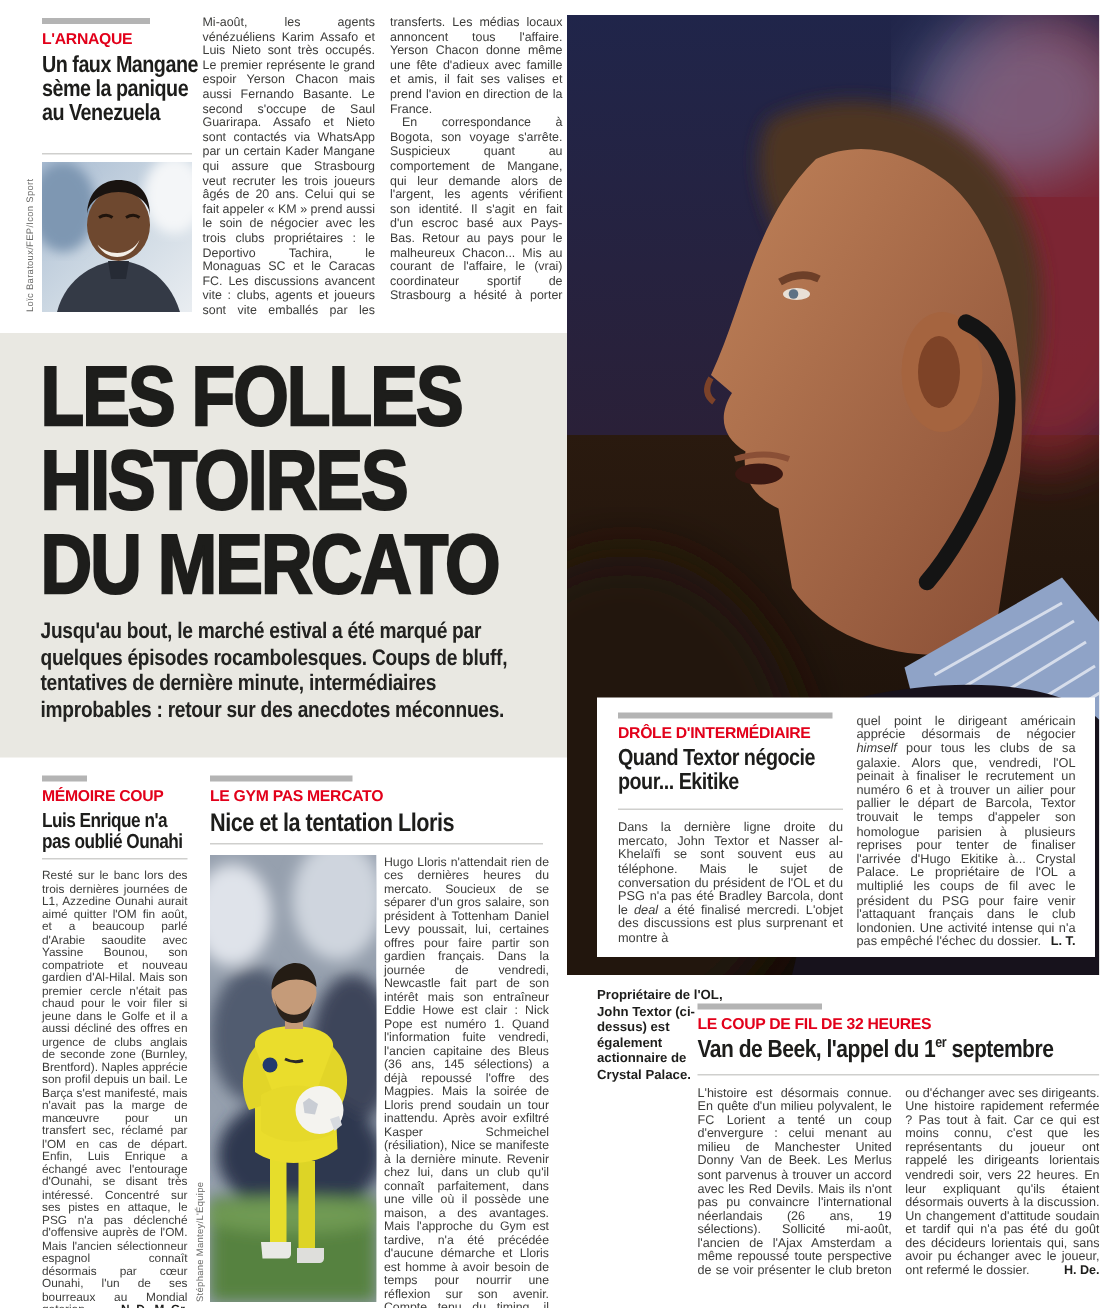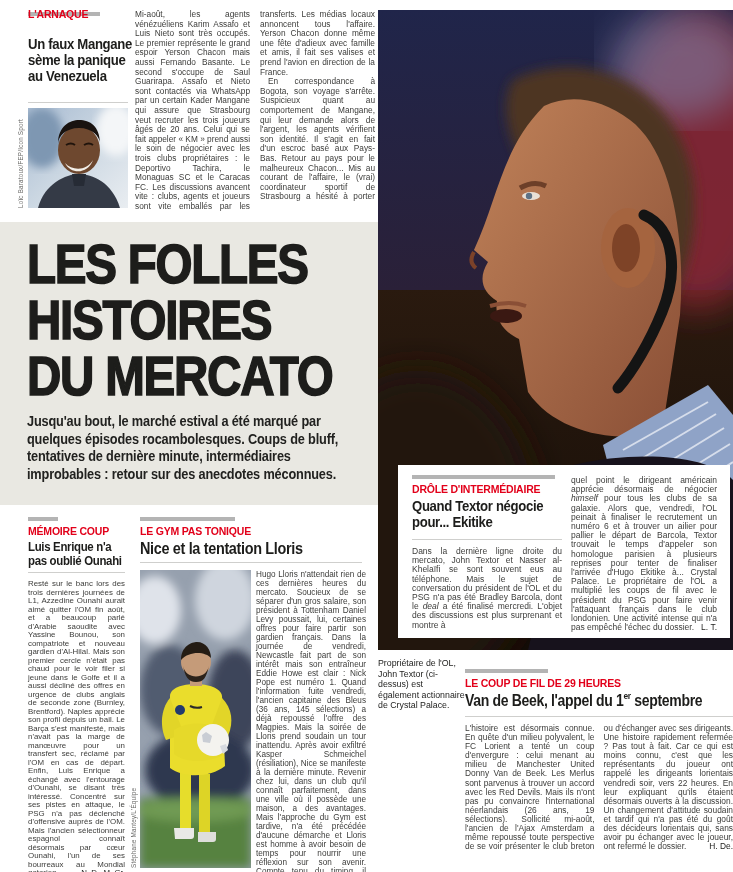--- a/index.html
+++ b/index.html
@@ -5,49 +5,49 @@
   html,body{margin:0;padding:0;background:#fff;}
   .page{position:relative;width:733px;height:872px;background:#ffffff;overflow:hidden;
         font-family:"Liberation Sans",sans-serif;color:#3c3c3a;}
   .abs{position:absolute;}
   .kicker-bar{background:#b4b4b4;height:4px;}
   .red-label{color:#e2001a;font-weight:bold;font-size:10.5px;letter-spacing:-0.2px;}
   .hl{color:#1d1d1b;font-weight:bold;letter-spacing:-0.4px;line-height:1.04;}
   .cond{transform:scaleX(0.85);transform-origin:0 0;}
   .rule{background:#cfcfcd;height:1px;}
   .body-txt{text-align:justify;color:#3c3c3a;}
-  .byl{float:right;font-weight:normal;color:#1d1d1b;}
+  .byl{float:right;font-weight:bold;color:#1d1d1b;}
   .indent{text-indent:8px;}
   p{margin:0;}
   .vcredit{writing-mode:vertical-rl;transform:rotate(180deg);font-size:6.3px;color:#6a6a68;
            letter-spacing:0.2px;white-space:nowrap;}
   
   .arnaque-cols{column-count:2;column-gap:10px;font-size:8.3px;line-height:9.6px;}
   
   .hero-bg{background:#e9e8e2;}
   .hero-title{font-weight:bold;color:#1d1d1b;font-size:56px;line-height:56px;
               letter-spacing:-1.5px;-webkit-text-stroke:1.6px #1d1d1b;}
   .hero-sub{font-weight:bold;color:#222220;font-size:15px;line-height:17.5px;letter-spacing:-0.2px;}
   
   .mem-body{font-size:7.9px;line-height:8.5px;}
   .gym-body{font-size:8.2px;line-height:9.0px;}
   .inter-card{background:#ffffff;}
   .inter-body{font-size:8.5px;line-height:9.2px;}
   .coup-cols{column-count:2;column-gap:9px;font-size:8.4px;line-height:9.1px;}
-  .caption{font-weight:normal;color:#1d1d1b;font-size:8.8px;line-height:10.6px;}
+  .caption{font-weight:bold;color:#1d1d1b;font-size:8.8px;line-height:10.6px;margin-left:20px;}
   sup.ord{vertical-align:super;font-size:60%;}
   svg{display:block;}
 </style>
 </head>
 <body>
 
 <div class="page">
 
   <div class="abs kicker-bar" style="left:28px;top:12px;width:72px;"></div>
-  <div class="abs red-label" style="left:28px;top:8px;">L'ARNAQUE</div>
+  <div class="abs red-label" style="left:28px;top:20px;">L'ARNAQUE</div>
   <div class="abs hl cond" style="left:28px;top:36px;width:126px;font-size:15.5px;">Un faux Mangane sème la panique au Venezuela</div>
   <div class="abs rule" style="left:28px;top:102px;width:100px;"></div>
 
   <div class="abs" style="left:28px;top:108px;width:100px;height:100px;">
     <svg width="100" height="100" viewBox="0 0 100 100">
       <defs>
         <linearGradient id="mgBg" x1="0" y1="0" x2="1" y2="1">
           <stop offset="0" stop-color="#a9bcd2"></stop>
             <stop offset="0.55" stop-color="#cfdae4"></stop>
             <stop offset="1" stop-color="#e9edf1"></stop>
@@ -144,21 +144,21 @@
 
   <div class="abs caption" style="left:378px;top:658px;width:88px;">Propriétaire de l'OL, John Textor (ci-dessus) est également actionnaire de Crystal Palace.</div>
 
   <div class="abs kicker-bar" style="left:28px;top:517px;width:30px;"></div>
   <div class="abs red-label" style="left:28px;top:525px;">MÉMOIRE COUP</div>
   <div class="abs hl cond" style="left:28px;top:540px;width:116px;font-size:13.5px;">Luis Enrique n'a pas oublié Ounahi</div>
   <div class="abs rule" style="left:28px;top:572px;width:97px;"></div>
   <p class="abs mem-body body-txt" style="left:28px;top:580px;width:97px;"><span>Resté sur le banc lors des trois dernières journées de L1, Azzedine Ounahi aurait aimé quitter l'OM fin août, et a beaucoup parlé d'Arabie saoudite avec Yassine Bounou, son compatriote et nouveau gardien d'Al-Hilal. Mais son premier cercle n'était pas chaud pour le voir filer si jeune dans le Golfe et il a aussi décliné des offres en urgence de clubs anglais de seconde zone (Burnley, Brentford). Naples apprécie son profil depuis un bail. Le Barça s'est manifesté, mais n'avait pas la marge de manœuvre pour un transfert sec, réclamé par l'OM en cas de départ. Enfin, Luis Enrique a échangé avec l'entourage d'Ounahi, se disant très intéressé. Concentré sur ses pistes en attaque, le PSG n'a pas déclenché d'offensive auprès de l'OM. Mais l'ancien sélectionneur espagnol connaît désormais par cœur Ounahi, l'un de ses bourreaux au Mondial qatarien.</span><span class="byl">N. D., M. Gr.</span></p>
 
   <div class="abs kicker-bar" style="left:140px;top:517px;width:95px;"></div>
-  <div class="abs red-label" style="left:140px;top:525px;">LE GYM PAS TONIQUE</div>
+  <div class="abs red-label" style="left:140px;top:525px;">LE GYM PAS MERCATO</div>
   <div class="abs hl cond" style="left:140px;top:540px;width:266px;font-size:17px;">Nice et la tentation Lloris</div>
   <div class="abs rule" style="left:140px;top:562px;width:222px;"></div>
 
   <div class="abs" style="left:140px;top:570px;width:111px;height:298px;">
     <svg width="111" height="298" viewBox="0 0 111 298">
       <defs>
           <filter id="llB">
             <feGaussianBlur stdDeviation="5"></feGaussianBlur>
           </filter>
         </defs>
@@ -190,20 +190,20 @@
       <circle cx="56" cy="92" r="15" fill="#c59b79"></circle>
       <path d="M41,90 C41,76 52,72 57,72 C66,72 71,80 71,88 C66,82 50,80 41,90 Z" fill="#241c14"></path>
       <path d="M43,96 C46,110 66,110 69,96 C66,108 64,112 56,112 C48,112 45,106 43,96 Z" fill="#2b221a"></path>
     </svg>
   </div>
   <div class="abs vcredit" style="left:130px;top:570px;height:298px;">Stéphane Mantey/L'Équipe</div>
 
   <p class="abs gym-body body-txt" style="left:256px;top:570px;width:110px;"><span>Hugo Lloris n'attendait rien de ces dernières heures du mercato. Soucieux de se séparer d'un gros salaire, son président à Tottenham Daniel Levy poussait, lui, certaines offres pour faire partir son gardien français. Dans la journée de vendredi, Newcastle fait part de son intérêt mais son entraîneur Eddie Howe est clair : Nick Pope est numéro 1. Quand l'information fuite vendredi, l'ancien capitaine des Bleus (36 ans, 145 sélections) a déjà repoussé l'offre des Magpies. Mais la soirée de Lloris prend soudain un tour inattendu. Après avoir exfiltré Kasper Schmeichel (résiliation), Nice se manifeste à la dernière minute. Revenir chez lui, dans un club qu'il connaît parfaitement, dans une ville où il possède une maison, a des avantages. Mais l'approche du Gym est tardive, n'a été précédée d'aucune démarche et Lloris est homme à avoir besoin de temps pour nourrir une réflexion sur son avenir. Compte tenu du timing, il décline.</span></p>
 
   <div class="abs kicker-bar" style="left:465px;top:669px;width:83px;"></div>
-  <div class="abs red-label" style="left:465px;top:677px;">LE COUP DE FIL DE 29 HEURES</div>
+  <div class="abs red-label" style="left:465px;top:677px;">LE COUP DE FIL DE 32 HEURES</div>
   <div class="abs hl cond" style="left:465px;top:691px;width:316px;font-size:16.5px;white-space:nowrap;"><span>Van de Beek, l'appel du 1</span><sup class="ord">er</sup><span> septembre</span></div>
   <div class="abs rule" style="left:465px;top:716px;width:268px;"></div>
   <div class="abs coup-cols body-txt" style="left:465px;top:724px;width:268px;height:142px;">
     <p><span>L'histoire est désormais connue. En quête d'un milieu polyvalent, le FC Lorient a tenté un coup d'envergure : celui menant au milieu de Manchester United Donny Van de Beek. Les Merlus sont parvenus à trouver un accord avec les Red Devils. Mais ils n'ont pas pu convaincre l'international néerlandais (26 ans, 19 sélections). Sollicité mi-août, l'ancien de l'Ajax Amsterdam a même repoussé toute perspective de se voir présenter le club breton ou d'échanger avec ses dirigeants. Une histoire rapidement refermée ? Pas tout à fait. Car ce qui est moins connu, c'est que les représentants du joueur ont rappelé les dirigeants lorientais vendredi soir, vers 22 heures. En leur expliquant qu'ils étaient désormais ouverts à la discussion. Un changement d'attitude soudain et tardif qui n'a pas été du goût des décideurs lorientais qui, sans avoir pu échanger avec le joueur, ont refermé le dossier.</span><span class="byl">H. De.</span></p>
   </div>
 
 </div>
 
 </body></html>

